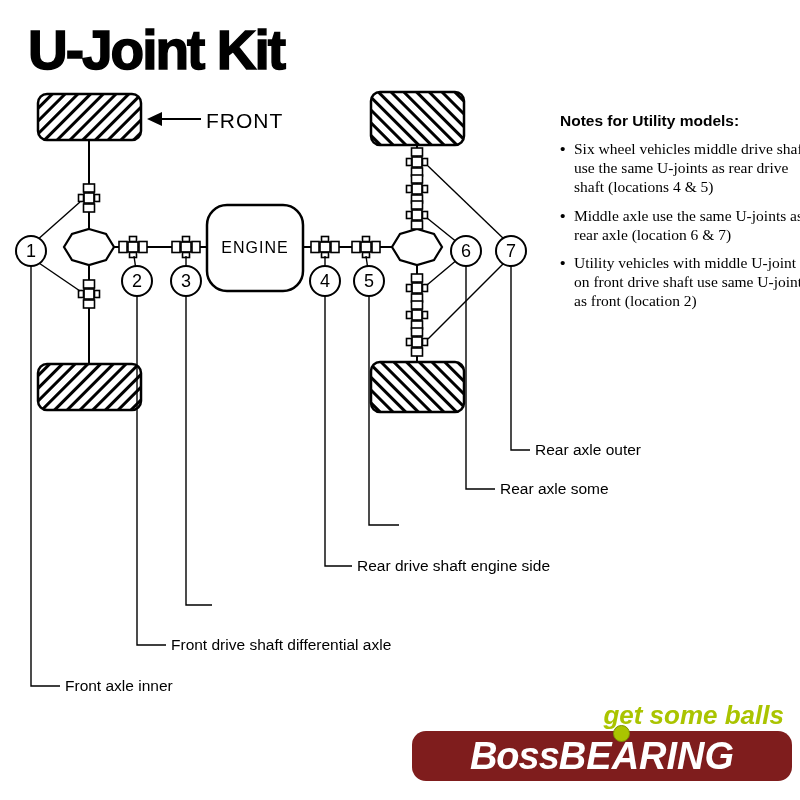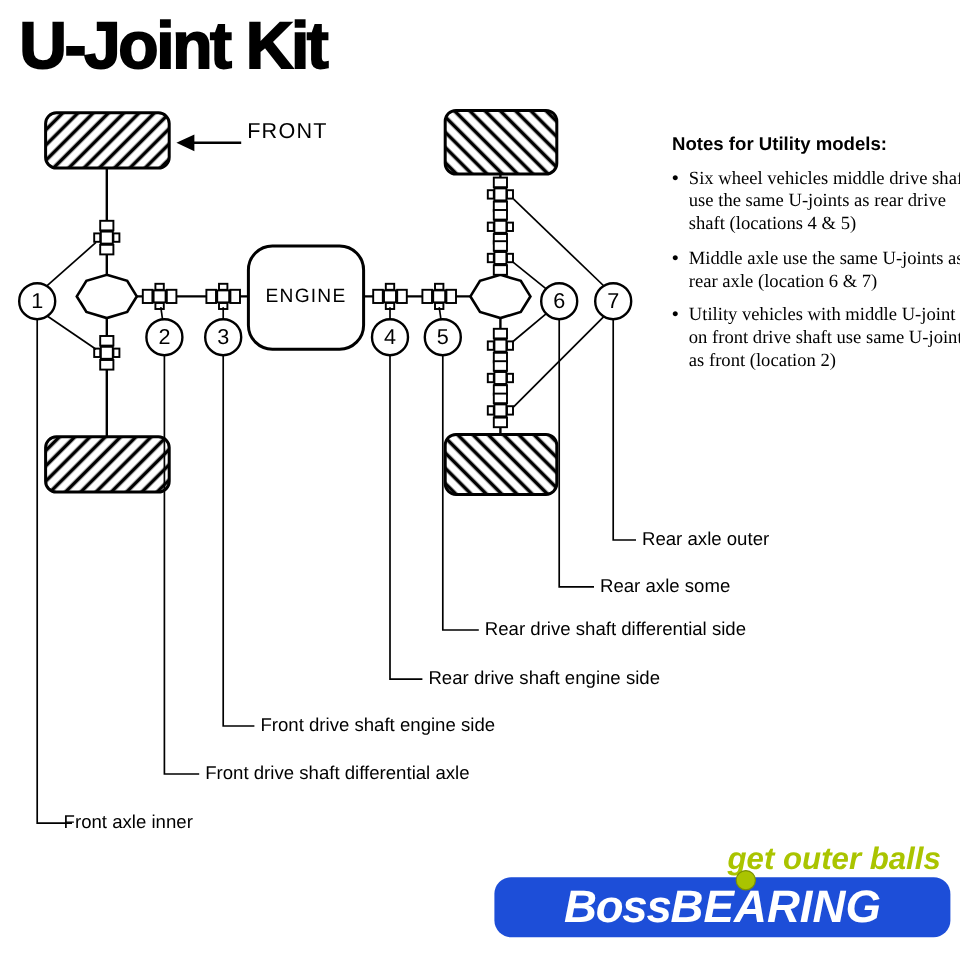--- a/index.html
+++ b/index.html
@@ -1,44 +1,44 @@
 <!DOCTYPE html>
 <html><head>
 <meta charset="utf-8">
 <style>
   html,body{margin:0;padding:0;background:#fff;}
   .stage{position:relative;width:800px;height:800px;background:#fff;overflow:hidden;
          font-family:"Liberation Sans",sans-serif;color:#000;}
   .layer{position:absolute;left:0;top:0;}
 
-  .page-title{position:absolute;left:12px;top:2px;margin:4px;font-size:55px;font-weight:900;
+  .page-title{position:absolute;left:12px;top:2px;margin:16px;font-size:55px;font-weight:900;
               letter-spacing:-2px;-webkit-text-stroke:1.5px #000;white-space:nowrap;}
 
-  .front-label{position:absolute;left:206px;top:99px;font-size:18px;letter-spacing:1px;}
+  .front-label{position:absolute;left:206px;top:109px;font-size:21px;letter-spacing:1px;}
 
   .engine-label{position:absolute;left:207px;top:205px;width:96px;height:86px;
                 display:flex;align-items:center;justify-content:center;
                 font-size:16px;letter-spacing:1px;}
 
   .marker{position:absolute;width:28px;height:28px;border:2px solid #000;border-radius:50%;
           background:#fff;display:flex;align-items:center;justify-content:center;
           font-size:18px;z-index:3;}
 
   .notes{position:absolute;left:560px;top:112px;width:248px;font-size:15.5px;line-height:1.22;}
   .notes-heading{font-weight:bold;margin-bottom:9px;}
   .note-item{display:flex;margin-bottom:10px;}
   .note-item::before{content:"\2022";flex:0 0 14px;}
   .note-text{flex:1;font-family:Liberation Serif, serif;}
 
   .callout{position:absolute;font-size:15.5px;white-space:nowrap;z-index:2;text-align:center;}
 
   .logo{position:absolute;right:8px;top:702px;width:380px;text-align:right;}
   .tagline{font-size:26px;font-style:italic;font-weight:bold;color:#aac400;
            letter-spacing:0px;line-height:1;padding-right:8px;margin-bottom:3px;}
-  .logo-bar{position:relative;background:#1d4ed8;border-radius:14px;height:50px;
+  .logo-bar{position:relative;background:#7f1d1d;border-radius:14px;height:50px;
             display:flex;align-items:center;justify-content:center;
             color:#fff;font-style:italic;font-weight:900;font-size:38px;letter-spacing:-1px;text-align:center;}
   .logo-bar .bearing{letter-spacing:0px;}
   .ball{position:absolute;left:53%;top:-6px;width:15px;height:15px;border-radius:50%;
         background:#aac400;border:1px solid #7c9100;}
 </style>
 </head>
 <body>
 
 <div class="stage">
@@ -158,28 +158,26 @@
     <div class="note-item">
         <span class="note-text">Middle axle use the same U-joints as rear axle (location 6 &amp; 7)</span>
       </div>
     <div class="note-item">
         <span class="note-text">Utility vehicles with middle U-joint on front drive shaft use same U-joint as front (location 2)</span>
       </div>
   </div>
 
   <div class="callout" style="left:535px;top:441px;">Rear axle outer</div>
   <div class="callout" style="left:500px;top:480px;">Rear axle some</div>
-  <div class="callout" style="left:404px;top:516px;">Rear drive shaft differential side</div>
   <div class="callout" style="left:357px;top:557px;">Rear drive shaft engine side</div>
-  <div class="callout" style="left:217px;top:596px;">Front drive shaft engine side</div>
   <div class="callout" style="left:171px;top:636px;">Front drive shaft differential axle</div>
-  <div class="callout" style="left:53px;top:677px;">Front axle inner</div>
+  <div class="callout" style="left:65px;top:677px;">Front axle inner</div>
 
   <div class="logo">
-    <div class="tagline">get outer balls</div>
+    <div class="tagline">get some balls</div>
     <div class="logo-bar">
       <span class="boss">Boss</span>
       <span class="bearing">BEARING</span>
       <span class="ball"></span>
     </div>
   </div>
 
 </div>
 
 </body></html>

